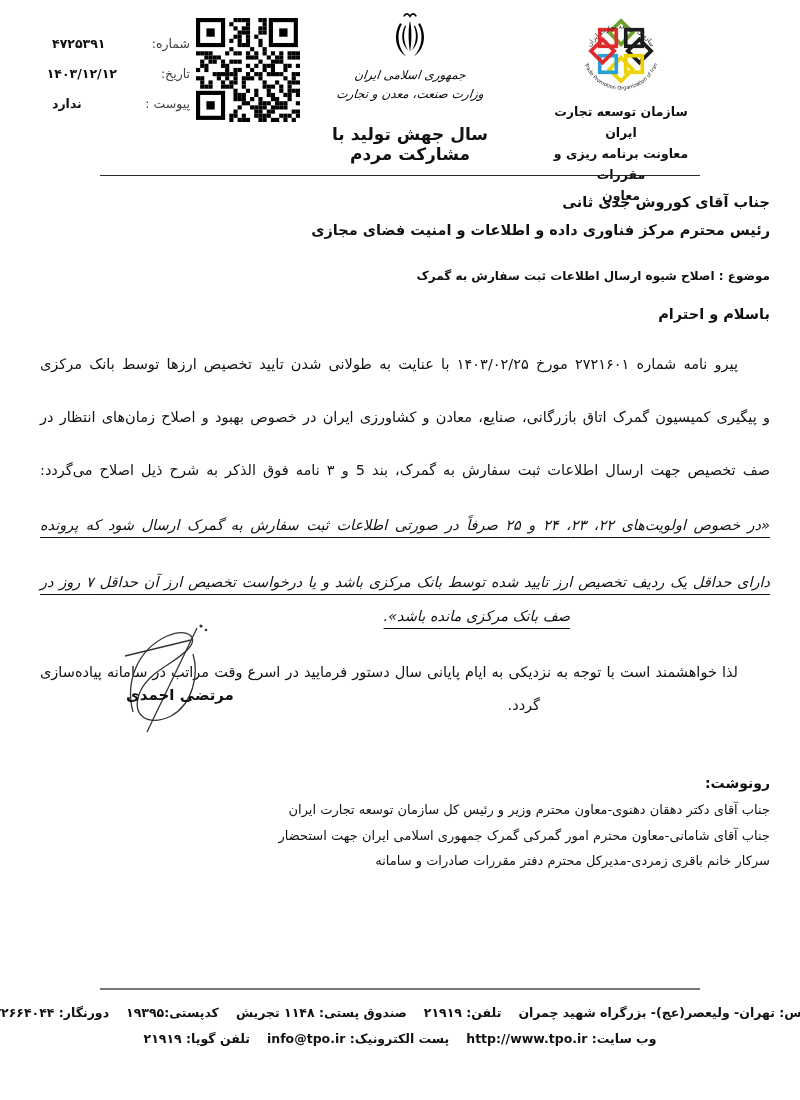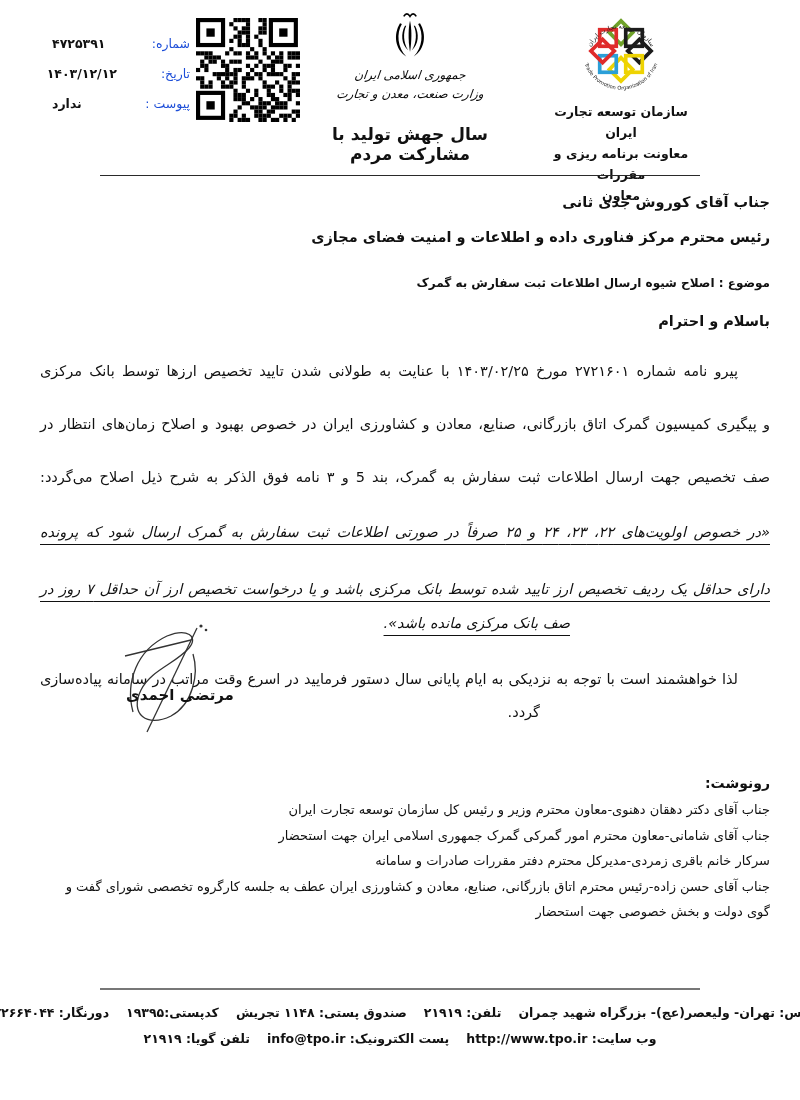--- a/index.html
+++ b/index.html
@@ -3,21 +3,21 @@
 <meta charset="utf-8">
 <style>
   html,body{margin:0;padding:0;background:#e8e8e8;}
   .page{position:relative;width:800px;height:1100px;margin:0 auto;background:#ffffff;
         font-family:"DejaVu Sans",sans-serif;color:#111;overflow:hidden;}
   .b{font-weight:bold;}
 
   
   .meta{position:absolute;left:52px;top:36px;width:138px;direction:rtl;font-size:12.5px;}
   .meta-row{display:flex;justify-content:space-between;align-items:baseline;margin-bottom:15px;}
-  .meta-row .ml{color:#1d4ed8;margin-left:44px;}
+  .meta-row .ml{color:#404040;margin-left:44px;}
   .meta-row .mv{font-weight:bold;letter-spacing:.5px;}
 
   
   .qr{position:absolute;left:196px;top:18px;width:104px;height:104px;}
 
   
   .center-head{position:absolute;left:313px;top:12px;width:194px;text-align:center;}
   .callig{font-style:italic;font-size:12px;line-height:19px;color:#0a0a0a;transform:skewX(-6deg);}
   .slogan{position:absolute;left:298px;top:124px;width:224px;text-align:center;
           font-weight:bold;font-size:17px;direction:rtl;}
@@ -25,21 +25,21 @@
   
   .org-head{position:absolute;left:541px;top:5px;width:160px;text-align:center;direction:rtl;}
   .org-line{font-weight:bold;font-size:12.5px;line-height:21px;}
 
   .rule{position:absolute;left:100px;top:175px;width:600px;border-top:1.5px solid #2a2a2a;}
 
   
   .letter{position:absolute;left:40px;top:190px;width:730px;direction:rtl;text-align:right;
           font-size:14.5px;}
   .rcpt{font-weight:bold;line-height:24px;}
-  .rcpt + .rcpt{margin-top:11px;}
+  .rcpt + .rcpt{margin-top:4px;}
   .subject{font-weight:bold;margin-top:22px;line-height:24px;font-size:12px;}
   .salut{font-weight:bold;margin-top:14px;line-height:24px;}
   .para{margin-top:4px;}
   .para .ln{line-height:30px;}
   .quote{margin-top:8px;}
   .quote .ln{line-height:34px;font-style:italic;text-decoration:underline;
              text-underline-offset:7px;text-decoration-thickness:1px;}
   .para2 .ln{line-height:33px;}
   .just{text-align:justify;text-align-last:justify;margin-top:23px;}
   .ind{text-indent:32px;}
@@ -398,21 +398,20 @@
       <circle cx="111" cy="18" r="1.3" fill="#333"></circle>
     </svg>
     <div class="sig-name b">مرتضی احمدی</div>
   </div>
 
   <div class="cc">
     <div class="cc-label b">رونوشت:</div>
     <div class="cc-item">جناب آقای دکتر دهقان دهنوی-معاون محترم وزیر و رئیس کل سازمان توسعه تجارت ایران</div>
     <div class="cc-item">جناب آقای شامانی-معاون محترم امور گمرکی گمرک جمهوری اسلامی ایران جهت استحضار</div>
     <div class="cc-item">سرکار خانم باقری زمردی-مدیرکل محترم دفتر مقررات صادرات و سامانه</div>
-    <div class="cc-item">جناب آقای حسن زاده-رئیس محترم اتاق بازرگانی، صنایع، معادن و کشاورزی ایران عطف به جلسه کارگروه تخصصی شورای گفت و گوی دولت و بخش خصوصی جهت استحضار</div>
   </div>
 
   <div class="footer-rule"></div>
   <div class="footer">
     <div class="f-line">
       <span>آدرس: تهران- ولیعصر(عج)- بزرگراه شهید چمران</span>
       <span>تلفن: ۲۱۹۱۹</span>
       <span>صندوق پستی: ۱۱۴۸ تجریش</span>
       <span>کدپستی:۱۹۳۹۵</span>
       <span>دورنگار: ۲۲۶۶۴۰۴۴-۵</span>

